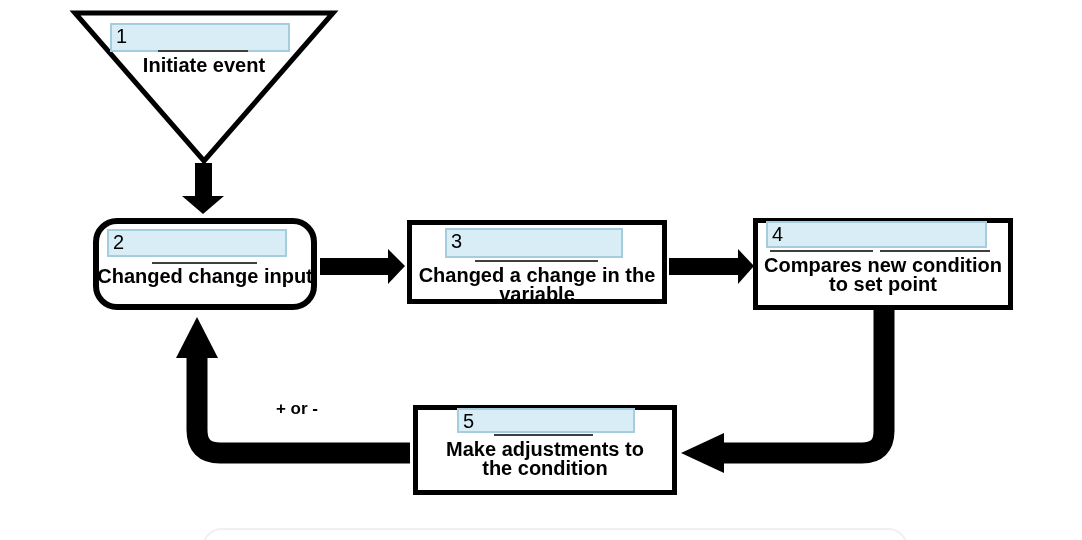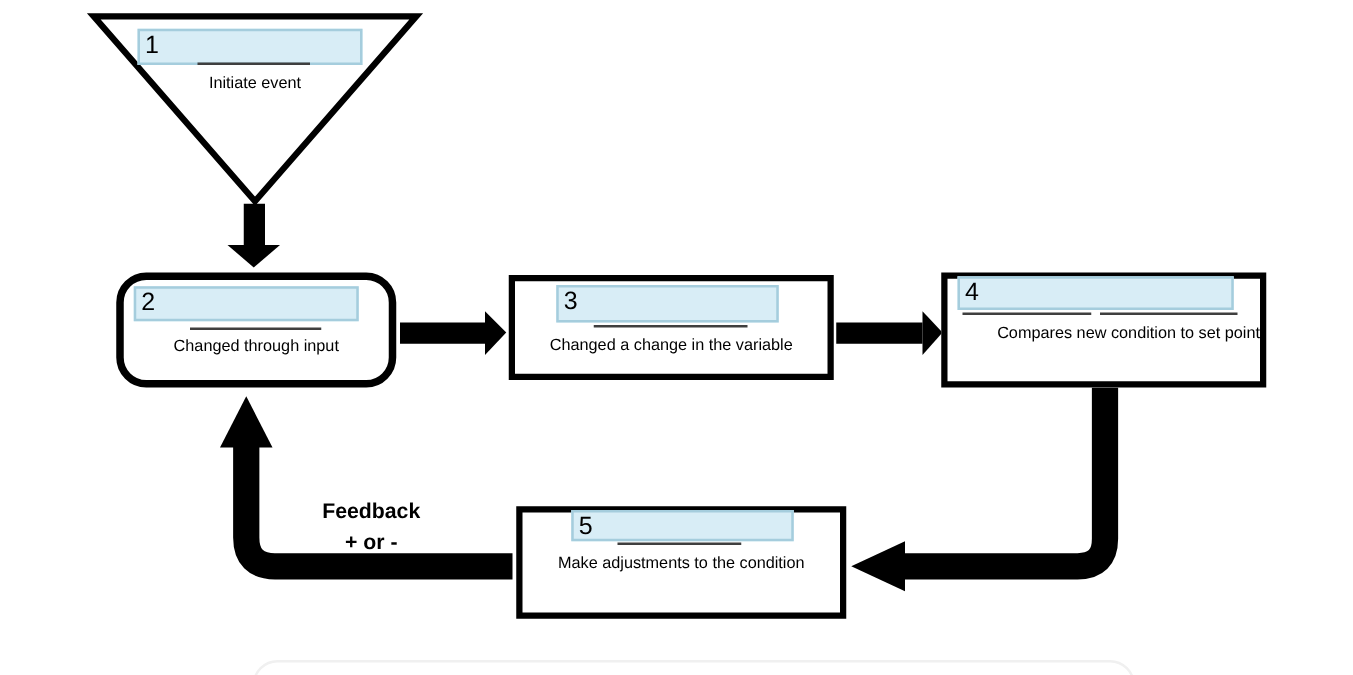--- a/index.html
+++ b/index.html
@@ -19,22 +19,23 @@
     position:absolute;z-index:3;background:#d8edf6;border:2px solid #a5cddd;
     box-sizing:border-box;
   }
   .field .num{
     font-size:20px;line-height:23px;padding-left:4px;display:block;
   }
   .blank{
     position:absolute;z-index:3;height:2px;background:#3f3f3f;
   }
   .node-label{
-    position:absolute;z-index:3;font-size:13px;line-height:19px;
+    position:absolute;z-index:3;font-size:20px;line-height:19px;
     text-align:center;
+    font-weight:bold;
   }
   .feedback-label{
     position:absolute;z-index:3;font-size:17px;line-height:25px;
     font-weight:bold;text-align:center;left:245px;top:396px;width:104px;
   }
   .faint-outline{
     position:absolute;z-index:0;left:202px;top:528px;width:706px;height:40px;
     border:2px solid #f0f0f0;border-radius:26px;box-sizing:border-box;
     background:#ffffff;
   }
@@ -78,40 +79,39 @@
   <span class="num">1</span>
 </div>
 <div class="blank" style="left:158px;top:50px;width:90px;"></div>
 <div class="node-label" style="left:104px;top:56px;width:200px;">Initiate event</div>
 
 <div class="node-box rounded" style="left:93px;top:218px;width:224px;height:92px;"></div>
 <div class="field" style="left:107px;top:229px;width:180px;height:28px;">
   <span class="num">2</span>
 </div>
 <div class="blank" style="left:152px;top:262px;width:105px;"></div>
-<div class="node-label" style="left:95px;top:267px;width:220px;">Changed through input</div>
+<div class="node-label" style="left:95px;top:267px;width:220px;">Changed change input</div>
 
 <div class="node-box" style="left:407px;top:220px;width:260px;height:84px;"></div>
 <div class="field" style="left:445px;top:228px;width:178px;height:30px;">
   <span class="num">3</span>
 </div>
 <div class="blank" style="left:475px;top:260px;width:123px;"></div>
 <div class="node-label" style="left:409px;top:266px;width:256px;">Changed a change in the variable</div>
 
 <div class="node-box" style="left:753px;top:218px;width:260px;height:92px;"></div>
 <div class="field" style="left:766px;top:221px;width:221px;height:27px;">
   <span class="num">4</span>
 </div>
 <div class="blank" style="left:770px;top:250px;width:103px;"></div>
 <div class="blank" style="left:880px;top:250px;width:110px;"></div>
-<div class="node-label" style="left:758px;top:256px;width:250px;text-align:right;">Compares new condition to set point</div>
+<div class="node-label" style="left:758px;top:256px;width:250px;">Compares new condition to set point</div>
 
 <div class="node-box" style="left:413px;top:405px;width:264px;height:90px;"></div>
 <div class="field" style="left:457px;top:408px;width:178px;height:25px;">
   <span class="num">5</span>
 </div>
 <div class="blank" style="left:494px;top:434px;width:99px;"></div>
 <div class="node-label" style="left:433px;top:440px;width:224px;">Make adjustments to the condition</div>
 
 <div class="feedback-label">
-  <div>Feedback</div>
   <div>+ or -</div>
 </div>
 
 </body></html>

